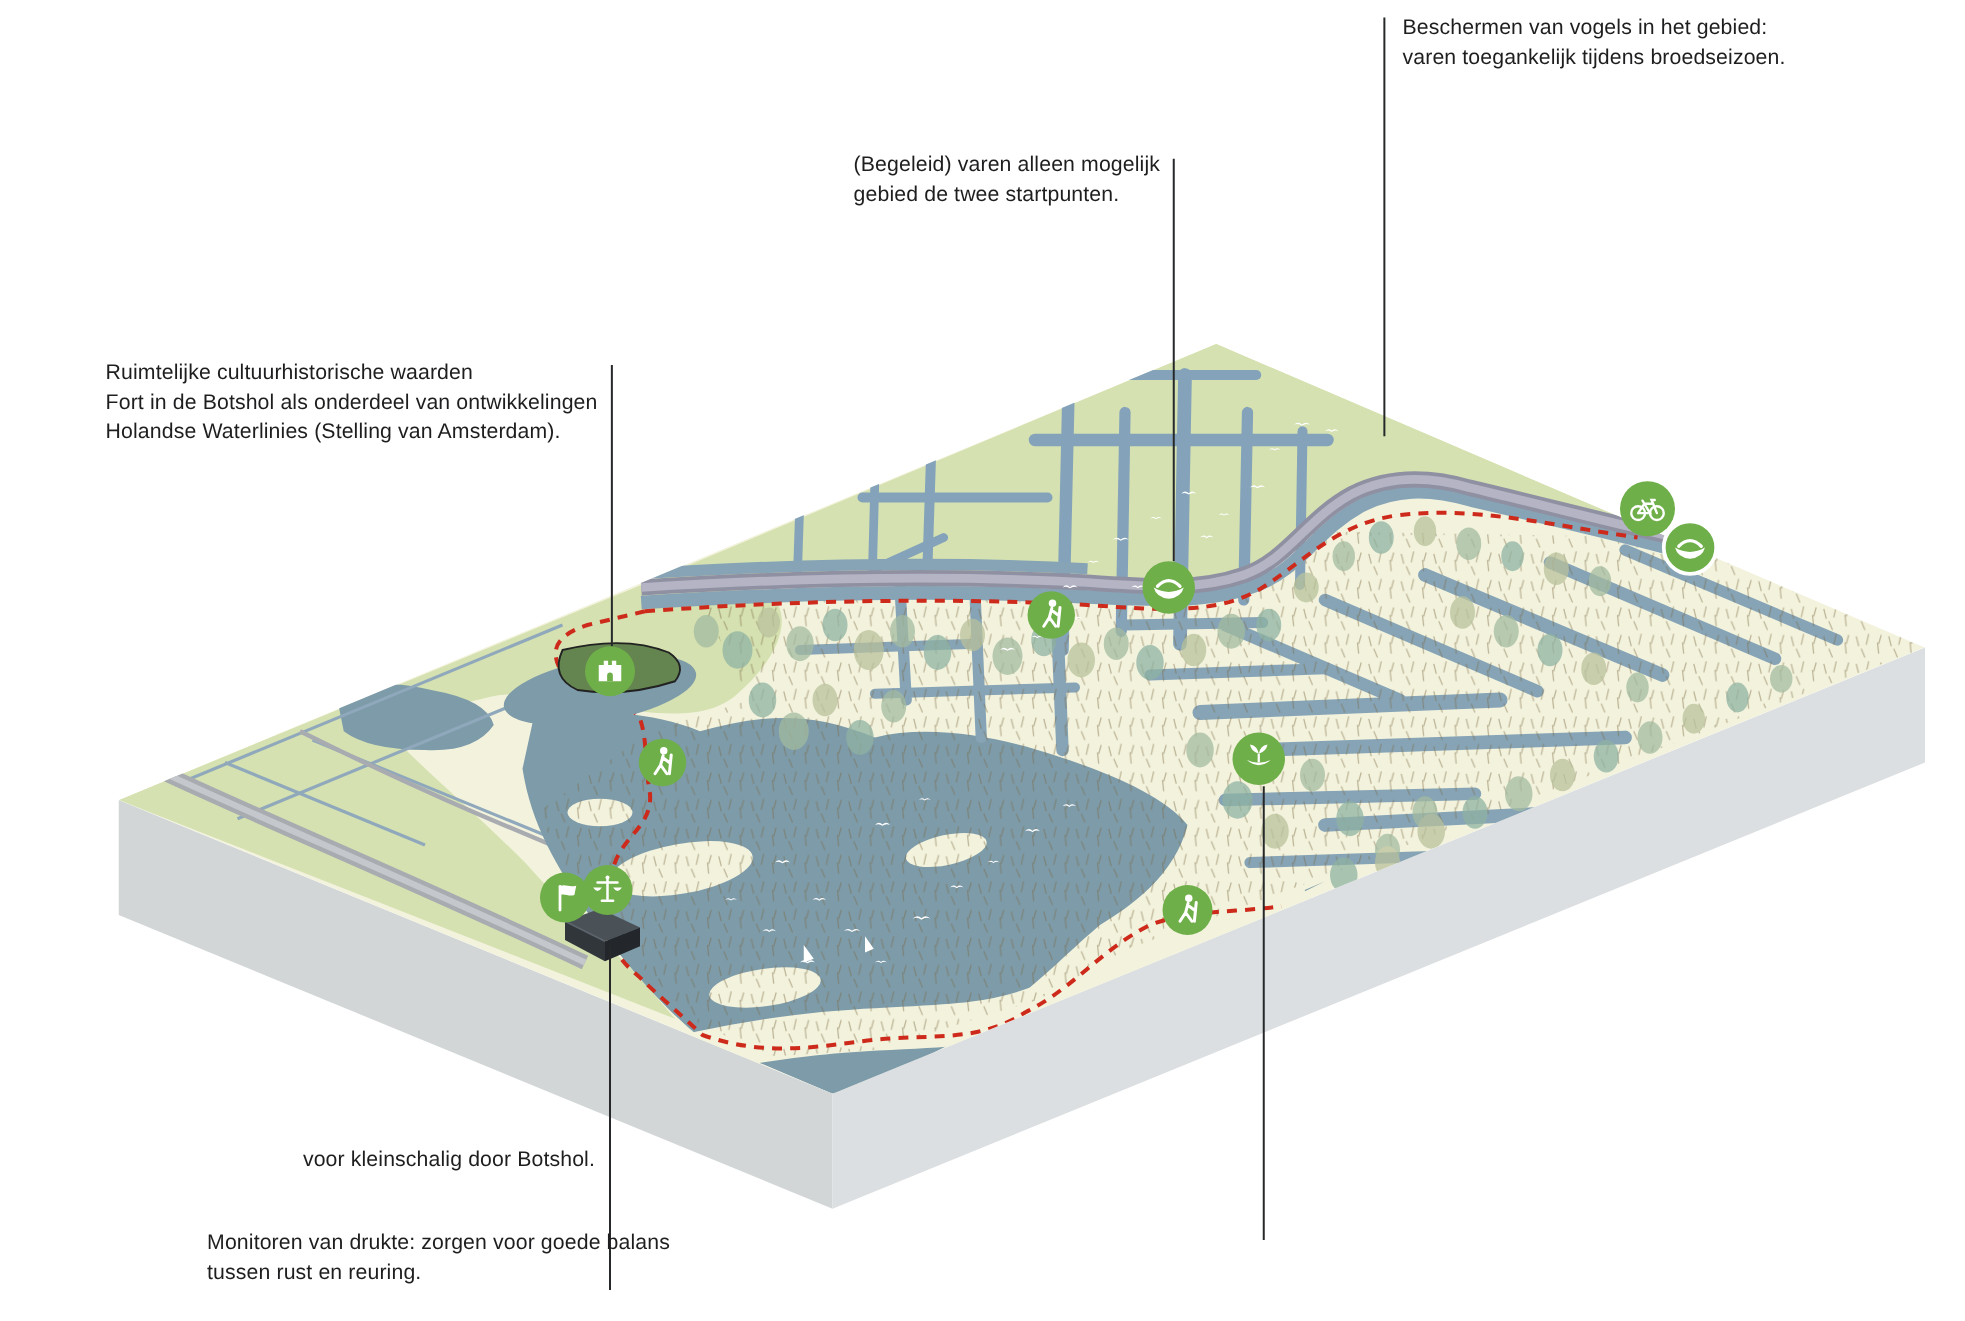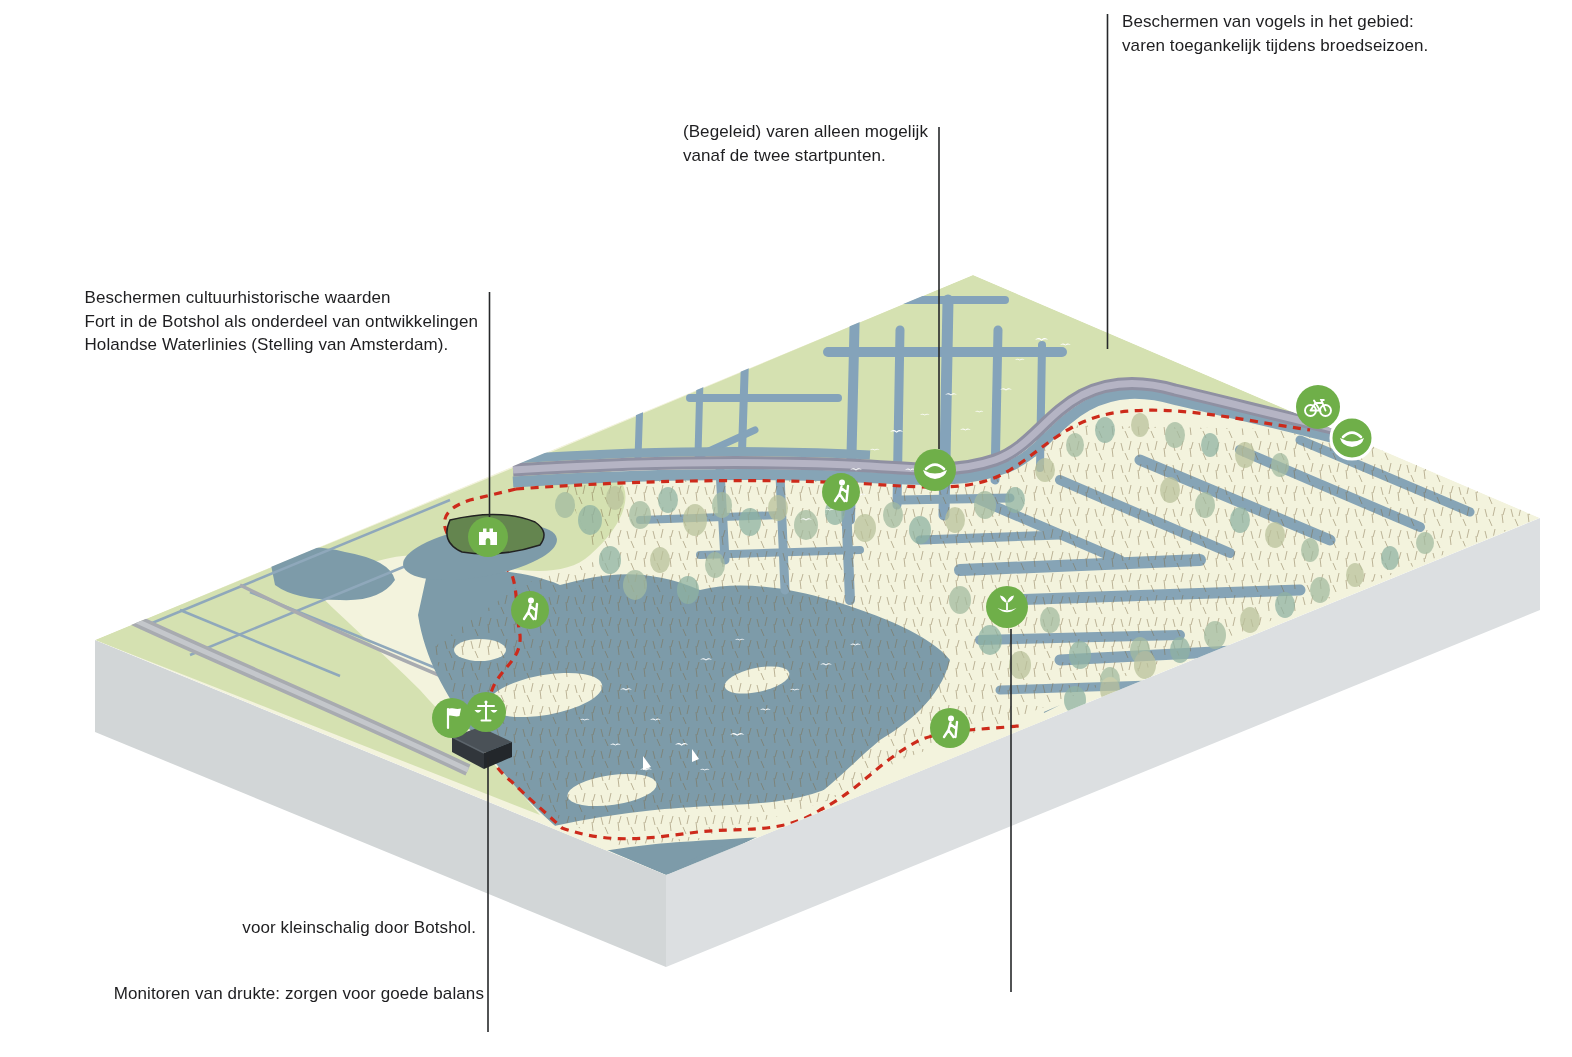--- a/index.html
+++ b/index.html
@@ -297,33 +297,34 @@
   </g>
 </svg>
 
 <div class="note" style="left:1122px;top:10px;">
   <div>Beschermen van vogels in het gebied:</div>
   <div>varen toegankelijk tijdens broedseizoen.</div>
 </div>
 
 <div class="note r" style="right:644px;top:120px;">
   <div>(Begeleid) varen alleen mogelijk</div>
-  <div>vanaf de twee startpunten.</div>
+  <div>gebied de twee startpunten.</div>
 </div>
 
 <div class="note r" style="right:1094px;top:286px;">
-  <div>Beschermen cultuurhistorische waarden</div>
+  <div>Ruimtelijke cultuurhistorische waarden</div>
   <div>Fort in de Botshol als onderdeel van ontwikkelingen</div>
   <div>Holandse Waterlinies (Stelling van Amsterdam).</div>
 </div>
 
 <div class="note r" style="right:1096px;top:916px;">
   <div>voor kleinschalig door Botshol.</div>
 </div>
 
-<div class="note r" style="right:1088px;top:982px;">
+<div class="note r" style="right:1036px;top:982px;">
   <div>Monitoren van drukte: zorgen voor goede balans</div>
+  <div>tussen rust en reuring.</div>
 </div>
 
 <div class="note" style="left:1020px;top:950px;">
 </div>
 
 </div>
 
 </body></html>

